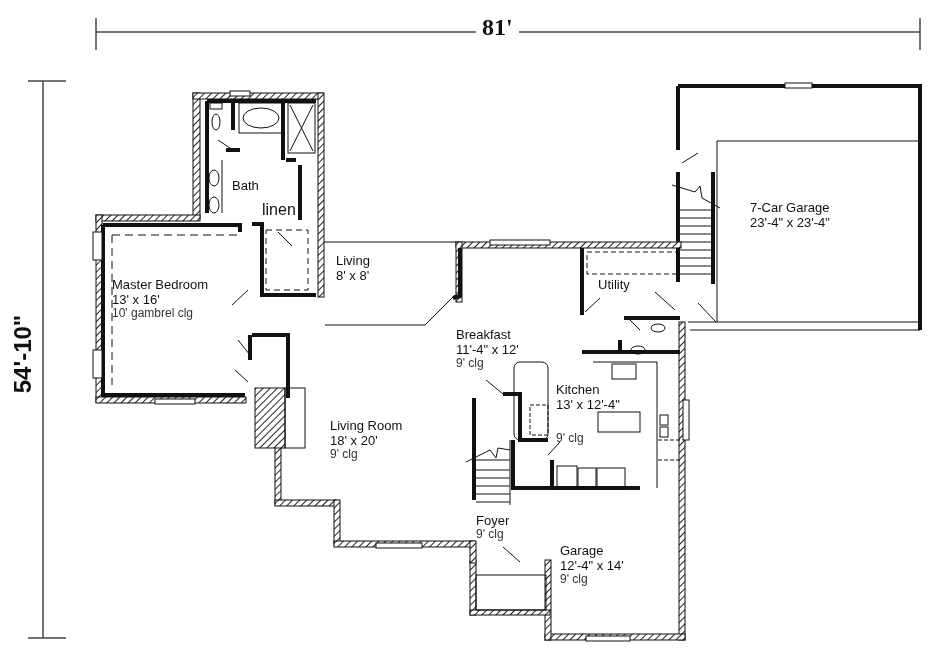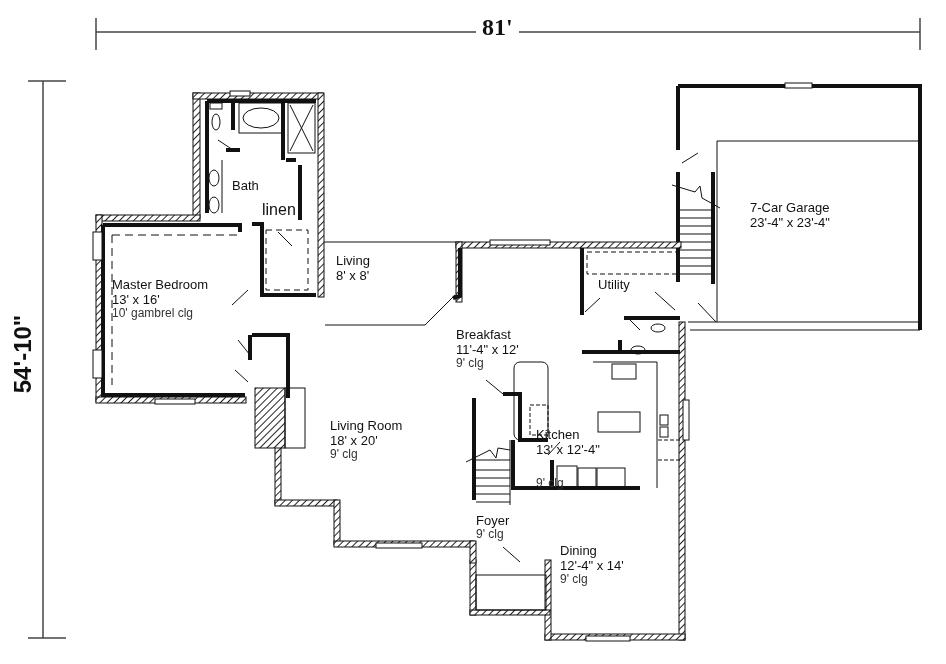--- a/index.html
+++ b/index.html
@@ -228,34 +228,34 @@
 
 <div class="lbl" style="left:598px; top:277px; width:50px;">
   <div class="name">Utility</div>
 </div>
 
 <div class="lbl" style="left:750px; top:200px; width:130px;">
   <div class="name">7-Car Garage</div>
   <div class="dim">23'-4" x 23'-4"</div>
 </div>
 
-<div class="lbl" style="left:536px; top:382px; width:90px;margin-top:45px;">
+<div class="lbl" style="left:556px; top:382px; width:90px;">
   <div class="name">Kitchen</div>
   <div class="dim">13' x 12'-4"</div>
   <div class="clg" style="margin-top:20px;">9' clg</div>
 </div>
 
 <div class="lbl" style="left:330px; top:418px; width:100px;">
   <div class="name">Living Room</div>
   <div class="dim">18' x 20'</div>
   <div class="clg">9' clg</div>
 </div>
 
 <div class="lbl" style="left:476px; top:513px; width:60px;">
   <div class="name">Foyer</div>
   <div class="clg">9' clg</div>
 </div>
 
 <div class="lbl" style="left:560px; top:543px; width:100px;">
-  <div class="name">Dining</div>
+  <div class="name">Garage</div>
   <div class="dim">12'-4" x 14'</div>
   <div class="clg">9' clg</div>
 </div>
 
 </body></html>

